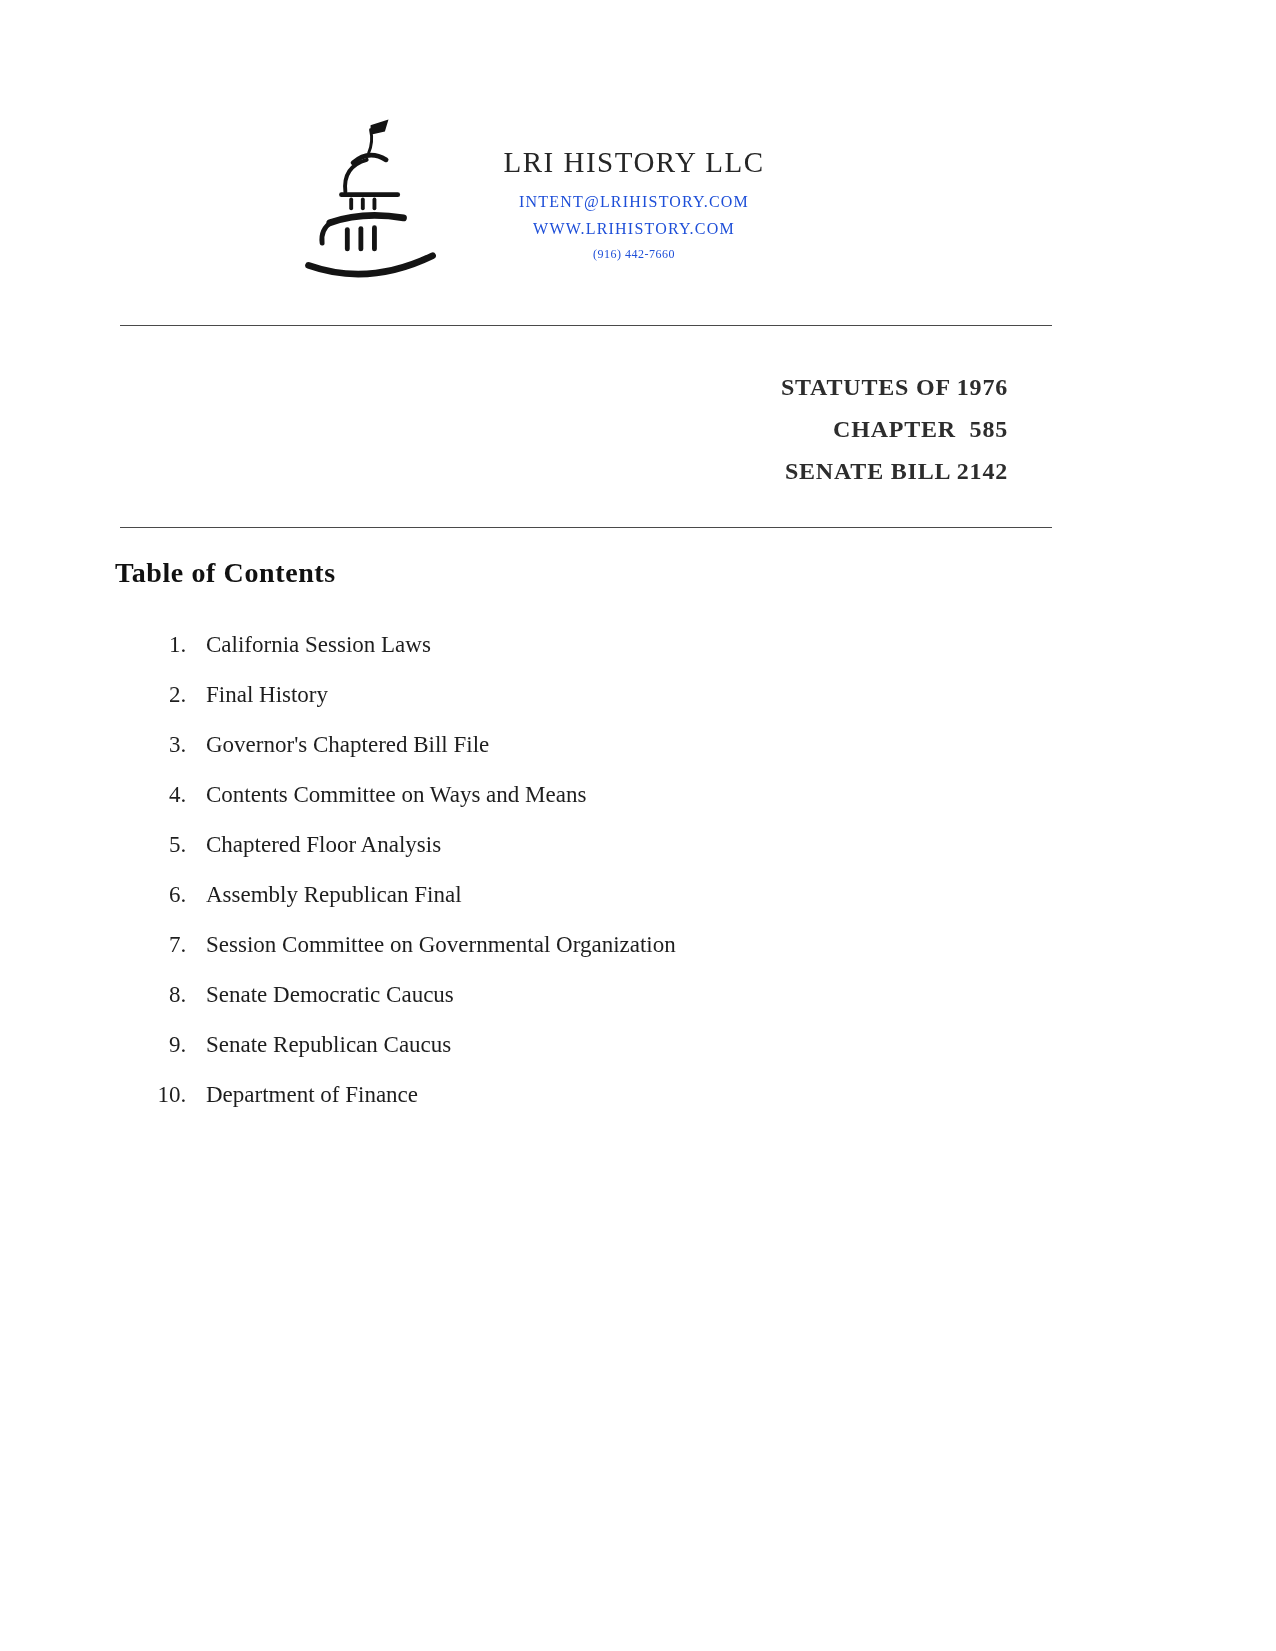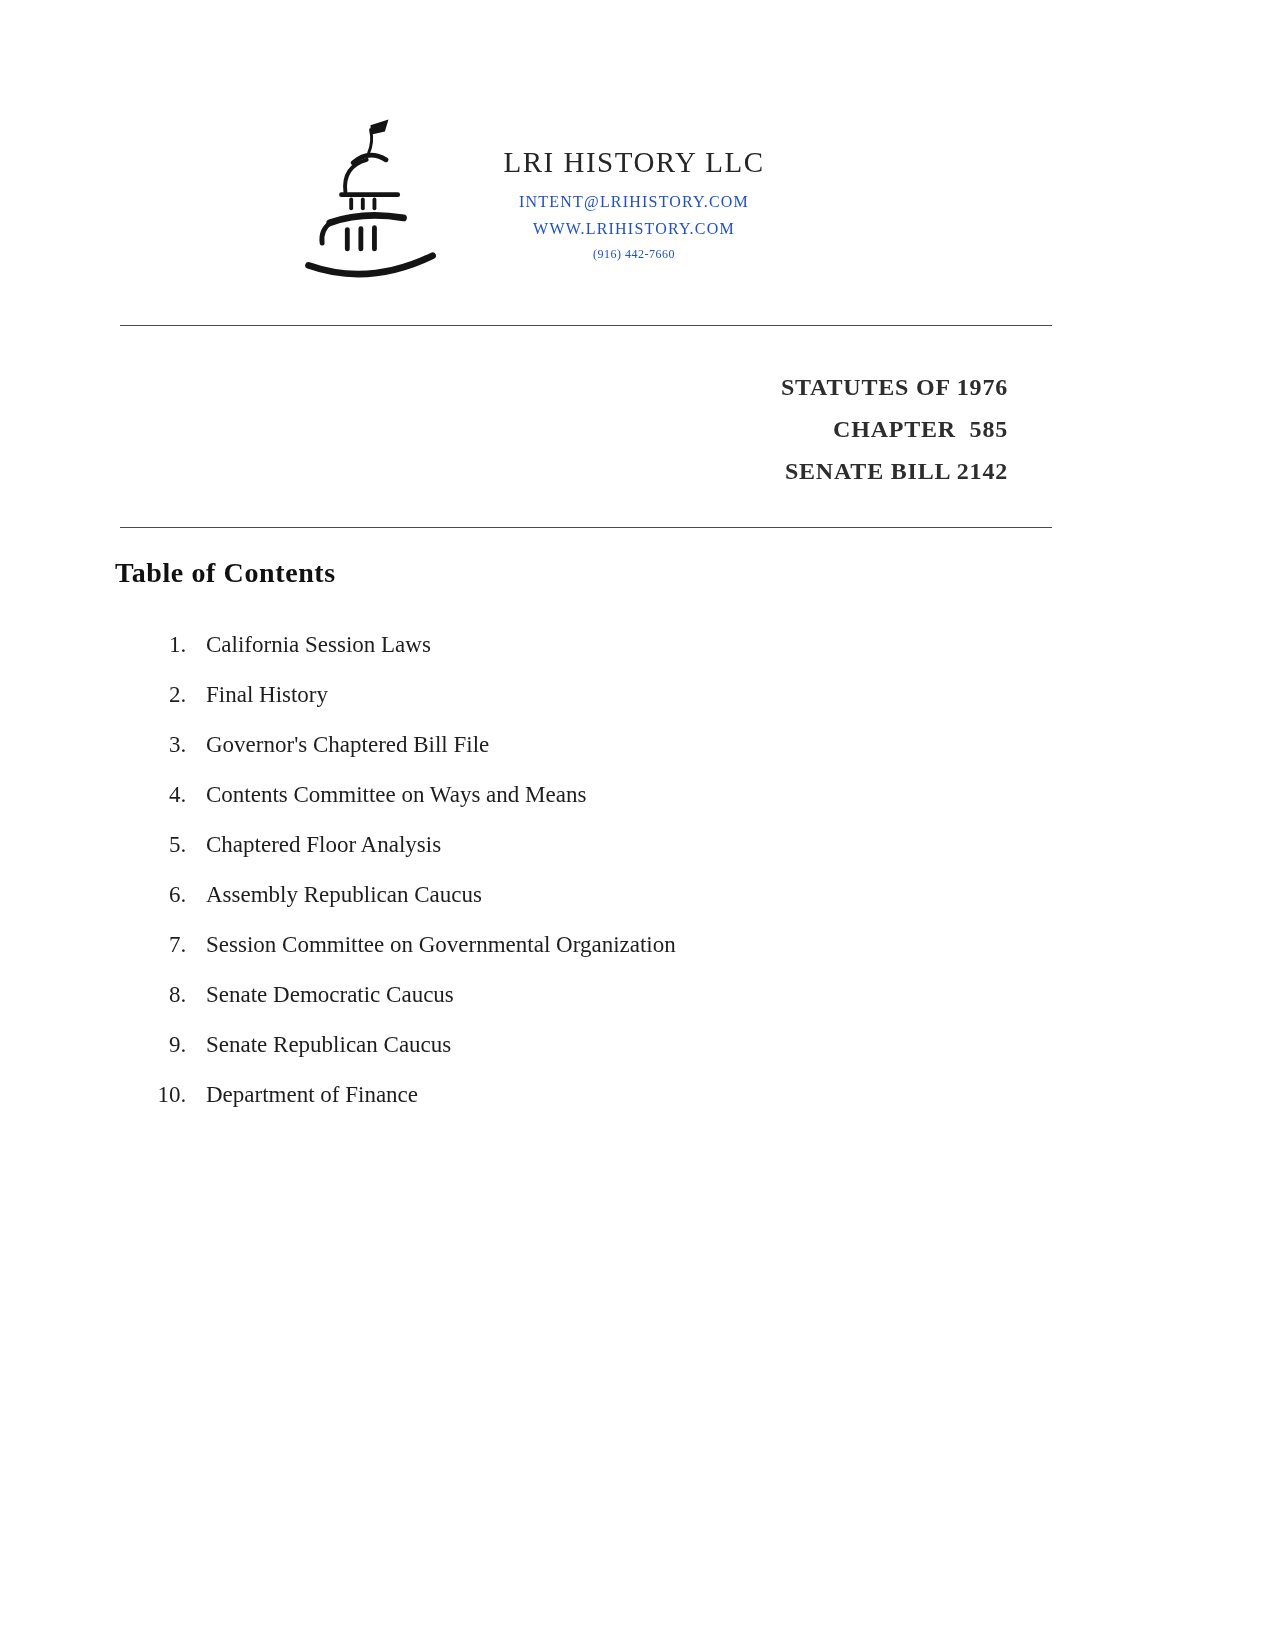--- a/index.html
+++ b/index.html
@@ -162,18 +162,18 @@
 <div class="rule rule-2"></div>
 
 <div class="toc-heading">Table of Contents</div>
 
 <ol class="toc-list">
     <li>California Session Laws</li>
     <li>Final History</li>
     <li>Governor's Chaptered Bill File</li>
     <li>Contents Committee on Ways and Means</li>
     <li>Chaptered Floor Analysis</li>
-    <li>Assembly Republican Caucus</li>
+    <li>Assembly Republican Final</li>
     <li>Session Committee on Governmental Organization</li>
     <li>Senate Democratic Caucus</li>
     <li>Senate Republican Caucus</li>
     <li>Department of Finance</li>
   </ol>
 
 </body></html>

